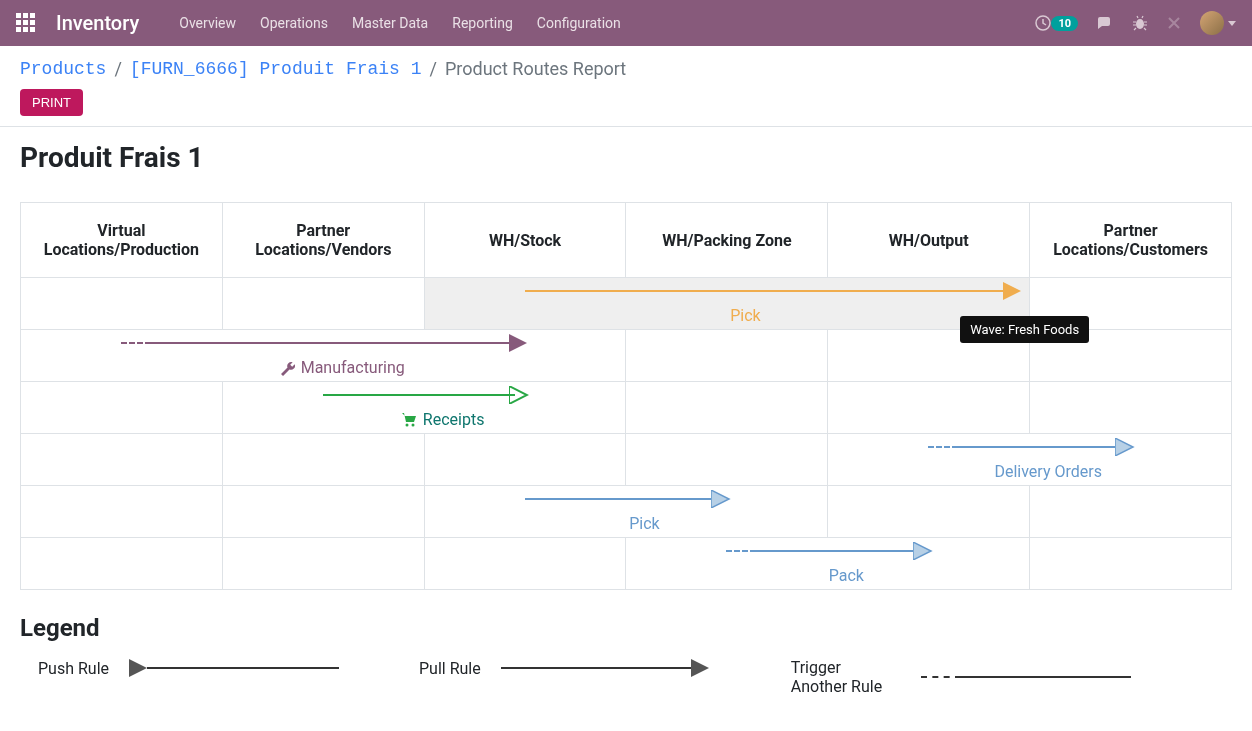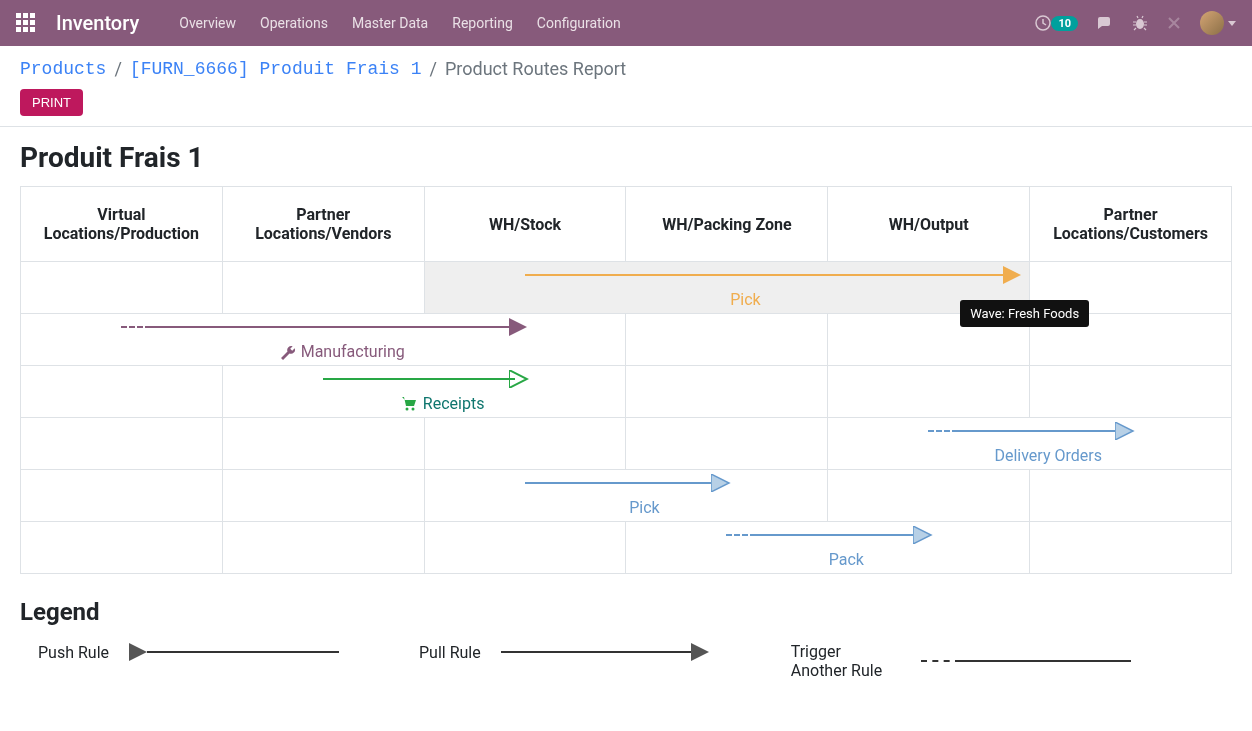--- a/index.html
+++ b/index.html
@@ -18,21 +18,21 @@
 .caret-down { display:inline-block; margin-left:4px; border-left:4px solid transparent; border-right:4px solid transparent; border-top:5px solid #d9c8d3; }
 
 .subheader { padding: 12px 20px 10px; border-bottom: 1px solid #dee2e6; }
 .breadcrumb { font-size: 18px; display: flex; align-items: center; gap: 8px; margin-bottom: 10px; }
 .breadcrumb a { color: #3b82f6; text-decoration: none; cursor: pointer; font-family: Liberation Mono, monospace; }
 .breadcrumb .sep { color: #6c757d; }
 .breadcrumb .current { color: #6c757d; }
 .btn-print { background: #be185d; color: #fff; border: none; padding: 6px 12px; font-size: 13px; font-weight: 500; cursor: pointer; border-radius: 4px; }
 
 .content { padding: 14px 20px; }
-.page-title { font-size: 28px; font-weight: 700; margin-bottom: 12px; }
+.page-title { font-size: 28px; font-weight: 700; margin-bottom: 28px; }
 
 table.routes { border-collapse: collapse; width: 100%; table-layout: fixed; }
 table.routes th, table.routes td { border: 1px solid #dee2e6; text-align: center; }
 table.routes th { padding: 18px 20px; font-size: 16px; font-weight: 700; }
 table.routes td { height: 52px; position: relative; }
 tr.highlighted td.hl { background: #efefef; }
 
 .rule-arrow { position: relative; height: 100%; }
 .rule-line { position: absolute; top: 12px; height: 0; border-top: 2.5px solid; }
 .rule-line.dashed { border-top-style: dashed; }

